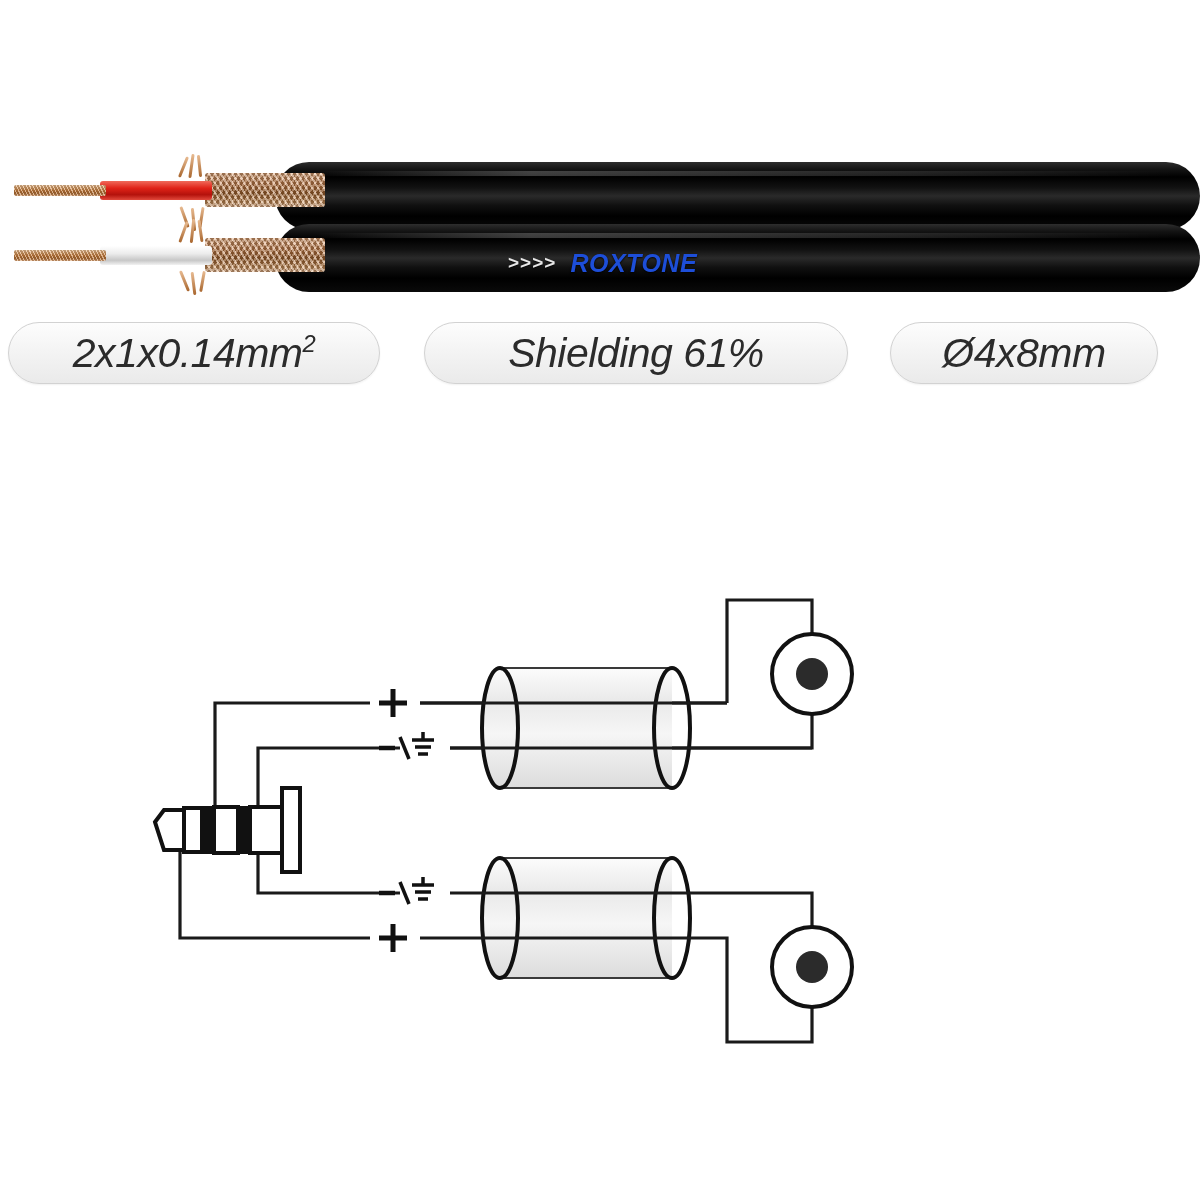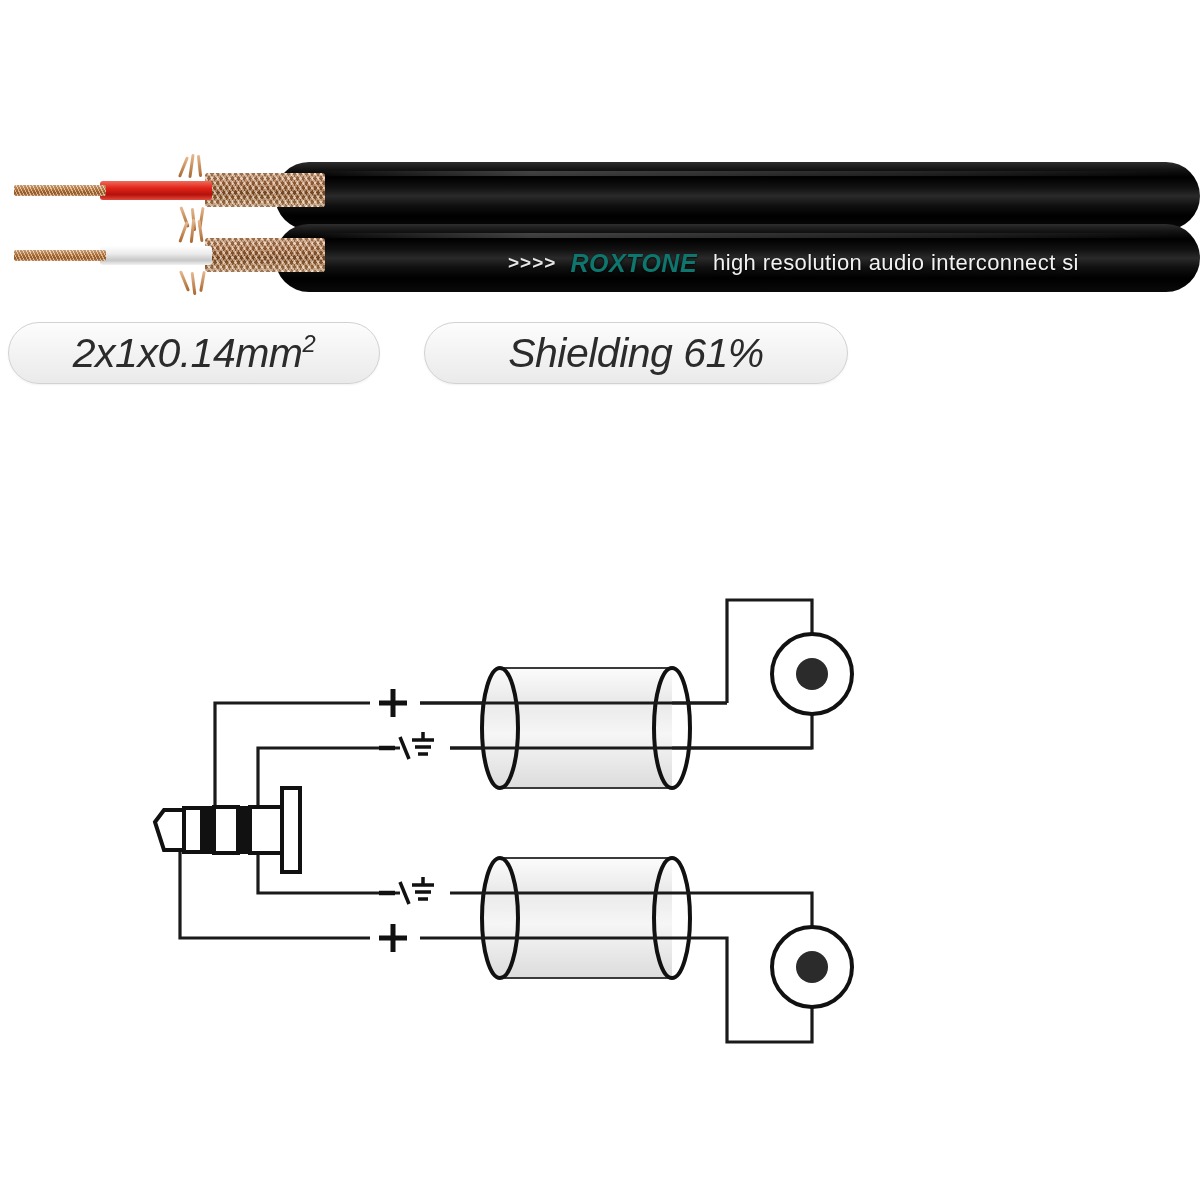--- a/index.html
+++ b/index.html
@@ -73,21 +73,21 @@
     width: 700px; height: 34px;
     display: flex; align-items: center;
     white-space: nowrap; overflow: hidden;
   }
   #jacket-print .chev {
     color: #e7e7e7; font-size: 19px; font-weight: 700;
     letter-spacing: 1px; font-family: "Liberation Sans", sans-serif;
     margin-right: 14px; text-shadow: 0 1px 1px rgba(0,0,0,.9);
   }
   #jacket-print .brand {
-    color: #0f766e; font-size: 25px; font-weight: 700; font-style: italic;
+    color: #1d4ed8; font-size: 25px; font-weight: 700; font-style: italic;
     letter-spacing: .5px; margin-right: 16px;
     text-shadow: 0 1px 2px rgba(0,0,0,.9);
     font-family: "Liberation Sans", sans-serif;
   }
   #jacket-print .tag {
     color: #f2f2f2; font-size: 22px; font-weight: 400; letter-spacing: .4px;
     text-shadow: 0 1px 2px rgba(0,0,0,.9);
   }
 
   
@@ -144,29 +144,31 @@
     <div class="whisk" style="left:183px; top:122px; height:22px; transform:rotate(-22deg);"></div>
     <div class="whisk" style="left:192px; top:124px; height:23px; transform:rotate(-7deg);"></div>
     <div class="whisk" style="left:201px; top:123px; height:21px; transform:rotate(10deg);"></div>
     <div class="insul white" style="left:100px; top:98px;  width:112px;"></div>
     <div class="bare" style="left:14px;  top:102px; width:92px;"></div>
   </div>
 
   <div id="jacket-print">
     <span class="chev">&gt;&gt;&gt;&gt;</span>
     <span class="brand">ROXTONE</span>
-    <span class="tag">high resolution audio interconnect si</span>
   </div>
 
   <div id="spec-badges">
     <div class="badge" id="badge-0">
       <span><em style="font-style:italic;">2x1x0.14mm</em><sup>2</sup></span>
     </div>
     <div class="badge" id="badge-1">
       <span><em style="font-style:italic;">Shielding 61%</em></span>
+    </div>
+    <div class="badge" id="badge-2">
+      <span><em style="font-style:italic;">Ø4x8mm</em></span>
     </div>
   </div>
 
   <div id="wiring-diagram">
     <svg id="wiring-svg" width="1200" height="540" viewBox="0 0 1200 540">
 
       <defs>
         <linearGradient id="cablefill" x1="0" y1="0" x2="0" y2="1">
           <stop offset="0%" stop-color="#fcfcfc"></stop>
           <stop offset="28%" stop-color="#e9e9e9"></stop>

